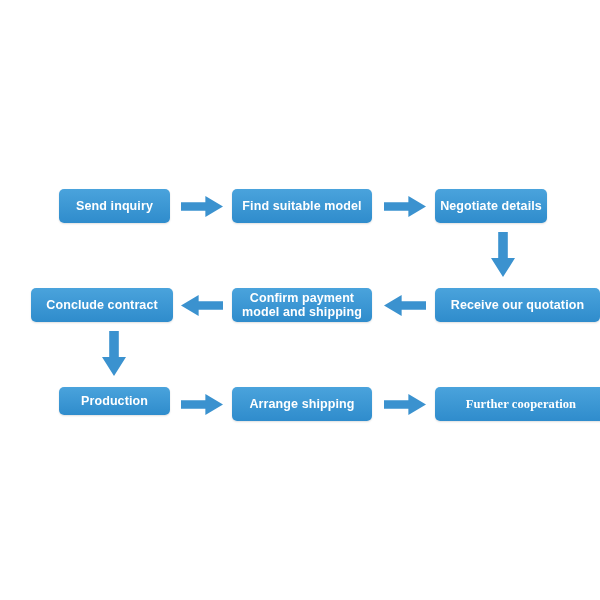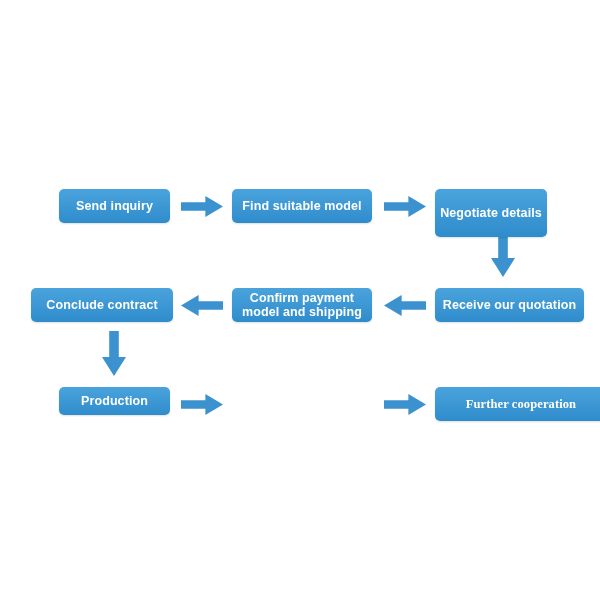--- a/index.html
+++ b/index.html
@@ -68,20 +68,21 @@
           <path d="M7.199999999999999,0 L7.199999999999999,26.1 L0,26.1 L12,45 L24,26.1 L16.8,26.1 L16.8,0 Z" fill="#3b92cf"></path>
         </svg></span></div>
     <div class="arrow" style="left: 181px; top: 394px; width: 42px; height: 21px;"><span><svg width="42" height="21" viewBox="0 0 42 21">
           <path d="M0,6.3 L24.36,6.3 L24.36,0 L42,10.5 L24.36,21 L24.36,14.7 L0,14.7 Z" fill="#3b92cf"></path>
         </svg></span></div>
     <div class="arrow" style="left: 384px; top: 394px; width: 42px; height: 21px;"><span><svg width="42" height="21" viewBox="0 0 42 21">
           <path d="M0,6.3 L24.36,6.3 L24.36,0 L42,10.5 L24.36,21 L24.36,14.7 L0,14.7 Z" fill="#3b92cf"></path>
         </svg></span></div>
     <div class="node" style="left: 59px; top: 189px; width: 111px; height: 34px; background: linear-gradient(rgb(74, 163, 220) 0%, rgb(47, 140, 204) 100%); color: rgb(255, 255, 255);"><span>Send inquiry</span></div>
     <div class="node" style="left: 232px; top: 189px; width: 140px; height: 34px; background: linear-gradient(rgb(74, 163, 220) 0%, rgb(47, 140, 204) 100%); color: rgb(255, 255, 255); text-align: right;"><span>Find suitable model</span></div>
-    <div class="node" style="left: 435px; top: 189px; width: 112px; height: 48px; background: linear-gradient(rgb(74, 163, 220) 0%, rgb(47, 140, 204) 100%); color: rgb(255, 255, 255);"><span>Negotiate details</span></div>
-    <div class="node" style="left: 435px; top: 288px; width: 149px; height: 34px; background: linear-gradient(rgb(74, 163, 220) 0%, rgb(47, 140, 204) 100%); color: rgb(255, 255, 255);"><span>Receive our quotation</span></div>
+    <div class="node" style="left: 435px; top: 189px; width: 112px; height: 34px; background: linear-gradient(rgb(74, 163, 220) 0%, rgb(47, 140, 204) 100%); color: rgb(255, 255, 255);"><span>Negotiate details</span></div>
+    <div class="node" style="left: 435px; top: 288px; width: 165px; height: 34px; background: linear-gradient(rgb(74, 163, 220) 0%, rgb(47, 140, 204) 100%); color: rgb(255, 255, 255);"><span>Receive our quotation</span></div>
     <div class="node" style="left: 232px; top: 288px; width: 140px; height: 34px; background: linear-gradient(rgb(74, 163, 220) 0%, rgb(47, 140, 204) 100%); color: rgb(255, 255, 255);"><span>Confirm payment
 model and shipping</span></div>
     <div class="node" style="left: 31px; top: 288px; width: 142px; height: 34px; background: linear-gradient(rgb(74, 163, 220) 0%, rgb(47, 140, 204) 100%); color: rgb(255, 255, 255);"><span>Conclude contract</span></div>
     <div class="node" style="left: 59px; top: 387px; width: 111px; height: 28px; background: linear-gradient(rgb(74, 163, 220) 0%, rgb(47, 140, 204) 100%); color: rgb(255, 255, 255);"><span>Production</span></div>
+    <div class="node" style="left: 232px; top: 387px; width: 140px; height: 34px; background: linear-gradient(rgb(74, 163, 220) 0%, rgb(47, 140, 204) 100%); color: rgb(255, 255, 255);"><span>Arrange shipping</span></div>
     <div class="node" style="left: 435px; top: 387px; width: 172px; height: 34px; background: linear-gradient(rgb(74, 163, 220) 0%, rgb(47, 140, 204) 100%); color: rgb(255, 255, 255); font-family: Liberation Serif, serif;"><span>Further cooperation</span></div>
   </div>
 
 </body></html>

